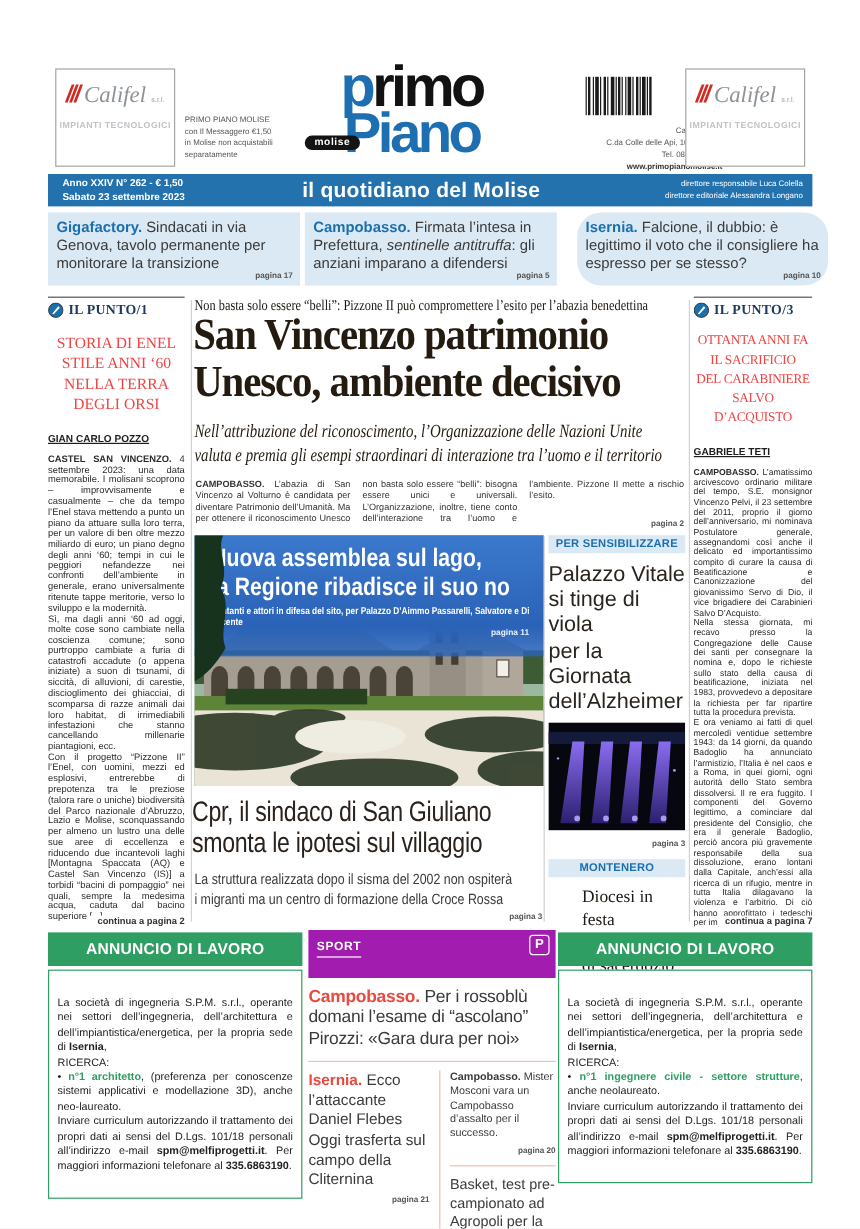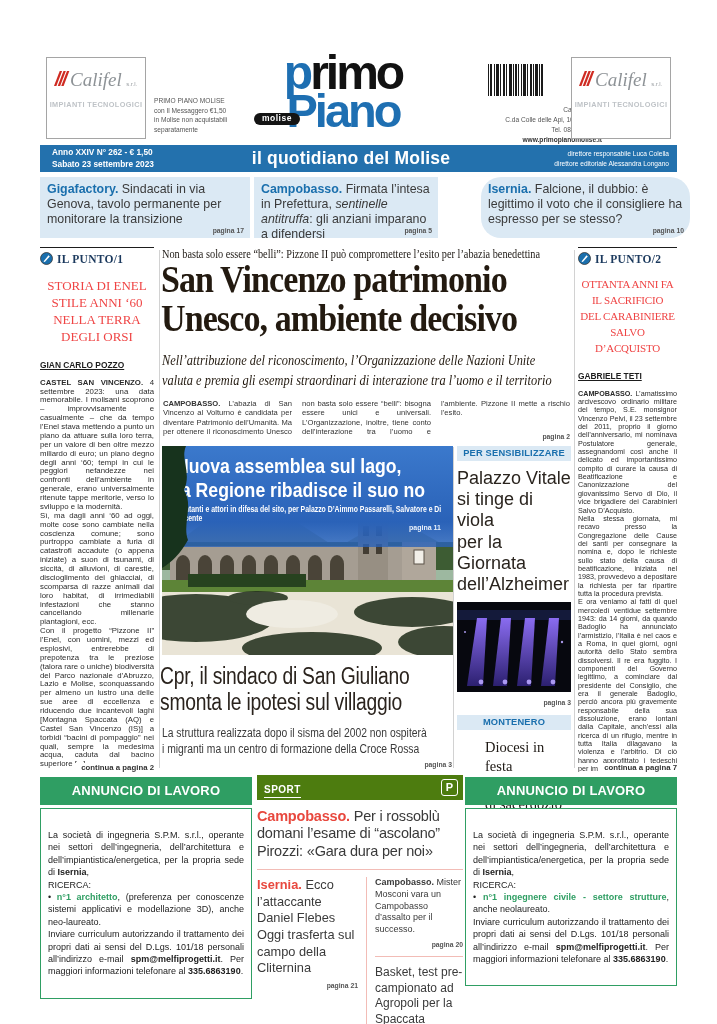--- a/index.html
+++ b/index.html
@@ -79,21 +79,21 @@
   
   #senscol { width:114px; }
   .lightbar { background:#dbe9f4; color:#1a6fad; font-weight:bold; font-size:9.3px; text-align:center;
               height:15px; line-height:15px; letter-spacing:.2px; }
   #sens-title { font-size:18px; line-height:1.18; color:#2a241e; margin-top:7px; }
   #alz-photo { margin-top:7px; }
   #dioc-title { font-family:"Liberation Serif", serif; font-size:14.5px; line-height:1.3; color:#1d1813; margin-top:8px;margin-left:28px; }
 
   
   #sport { width:206px; }
-  #sport-bar { background:#4d7c0f; height:25px; position:relative; color:#fff; padding:4px 0 0 7px; }
+  #sport-bar { background:#a21caf; height:40px; position:relative; color:#fff; padding:4px 0 0 7px; }
   #sport-label { font-size:10px; font-weight:bold; letter-spacing:.5px; display:inline-block; border-bottom:1px solid #fff; padding-bottom:2px; }
   #sport-plogo { position:absolute; right:5px; top:4px; width:17px; height:17px; border:1.6px solid #fff; border-radius:3px;
                  font-size:11px; font-weight:bold; text-align:center; line-height:14px; }
   #sport-main { margin-top:8px; font-size:14.5px; line-height:1.2; color:#3a3a3a; letter-spacing:-.2px; }
   .sport-red { color:#e8483e; font-weight:bold; }
   .sport-hr { border-top:1px solid #f2bcb6; margin-top:9px; }
   #sport-cols { display:flex; margin-top:7px; }
   #sport-c1 { width:110px; padding-right:8px; border-right:1px solid #f2bcb6; font-size:12.8px; line-height:1.3; color:#3a3a3a; }
   #sport-c2 { width:96px; padding-left:8px; }
   #sport-i2 { font-size:9px; line-height:1.3; color:#3a3a3a; }
@@ -180,21 +180,21 @@
 Sabato 23 settembre 2023</div>
     <div class="band-tag">il quotidiano del Molise</div>
     <div class="band-dir prelines">direttore responsabile Luca Colella
 direttore editoriale Alessandra Longano</div>
   </div>
 
   <div class="teaser" style="left:40px; width:210px;">
     <span class="loc">Gigafactory.</span><span> Sindacati in via Genova, tavolo permanente per monitorare la transizione</span><span class="em"></span><span></span>
     <span class="pageref">pagina 17</span>
   </div>
-  <div class="teaser" style="left:254px; width:184px;">
+  <div class="teaser" style="left:254px; width:210px;">
     <span class="loc">Campobasso.</span><span> Firmata l’intesa in Prefettura, </span><span class="em">sentinelle antitruffa</span><span>: gli anziani imparano a difendersi</span>
     <span class="pageref">pagina 5</span>
   </div>
   <div class="teaser" style="left:481px; width:209px;border-radius:20px;">
     <span class="loc">Isernia.</span><span> Falcione, il dubbio: è legittimo il voto che il consigliere ha espresso per se stesso?</span><span class="em"></span><span></span>
     <span class="pageref">pagina 10</span>
   </div>
 
   <div class="vrule" style="left:159px; top:250px; height:518px;"></div>
   <div class="vrule" style="left:453px; top:447px; height:321px;"></div>
@@ -329,21 +329,21 @@
     <div class="pageref" style="margin-top:4px;">pagina 18</div>
   </div>
 
   <div class="punto" style="left:578px; width:99px; height:525px;">
     <div class="punto-topline"></div>
     <div class="punto-head">
       <svg width="13" height="13" viewBox="0 0 13 13">
         <circle cx="6.5" cy="6.5" r="6" fill="#1a6fad" stroke="#333" stroke-width="0.8"></circle>
         <path d="M3.5 9.5 L8.5 3.2 L9.8 4.5 L4.8 9.9 Z" fill="#fff"></path>
       </svg>
-      <span class="punto-label">IL PUNTO/2</span>
+      <span class="punto-label">IL PUNTO/3</span>
     </div>
     <div class="punto-title prelines" style="font-size:11px; line-height:1.45; letter-spacing:-.2px;">OTTANTA ANNI FA
 IL SACRIFICIO
 DEL CARABINIERE
 SALVO D’ACQUISTO</div>
     <div class="punto-author">GABRIELE TETI</div>
     <div class="punto-body" style="font-size:7.2px; line-height:1.16;">
       <p><span class="lead">CAMPOBASSO.</span><span> L’amatissimo arcivescovo ordinario militare del tempo, S.E. monsignor Vincenzo Pelvi, il 23 settembre del 2011, proprio il giorno dell’anniversario, mi nominava Postulatore generale, assegnandomi così anche il delicato ed importantissimo compito di curare la causa di Beatificazione e Canonizzazione del giovanissimo Servo di Dio, il vice brigadiere dei Carabinieri Salvo D’Acquisto.</span></p>
       <p>Nella stessa giornata, mi recavo presso la Congregazione delle Cause dei santi per consegnare la nomina e, dopo le richieste sullo stato della causa di beatificazione, iniziata nel 1983, provvedevo a depositare la richiesta per far ripartire tutta la procedura prevista.</p>
       <p>E ora veniamo ai fatti di quel mercoledì ventidue settembre 1943: da 14 giorni, da quando Badoglio ha annunciato l’armistizio, l’Italia è nel caos e a Roma, in quei giorni, ogni autorità dello Stato sembra dissolversi. Il re era fuggito. I componenti del Governo legittimo, a cominciare dal presidente del Consiglio, che era il generale Badoglio, perciò ancora più gravemente responsabile della sua dissoluzione, erano lontani dalla Capitale, anch’essi alla ricerca di un rifugio, mentre in tutta Italia dilagavano la violenza e l’arbitrio. Di ciò hanno approfittato i tedeschi per impadronirsi del Paese.</p>

